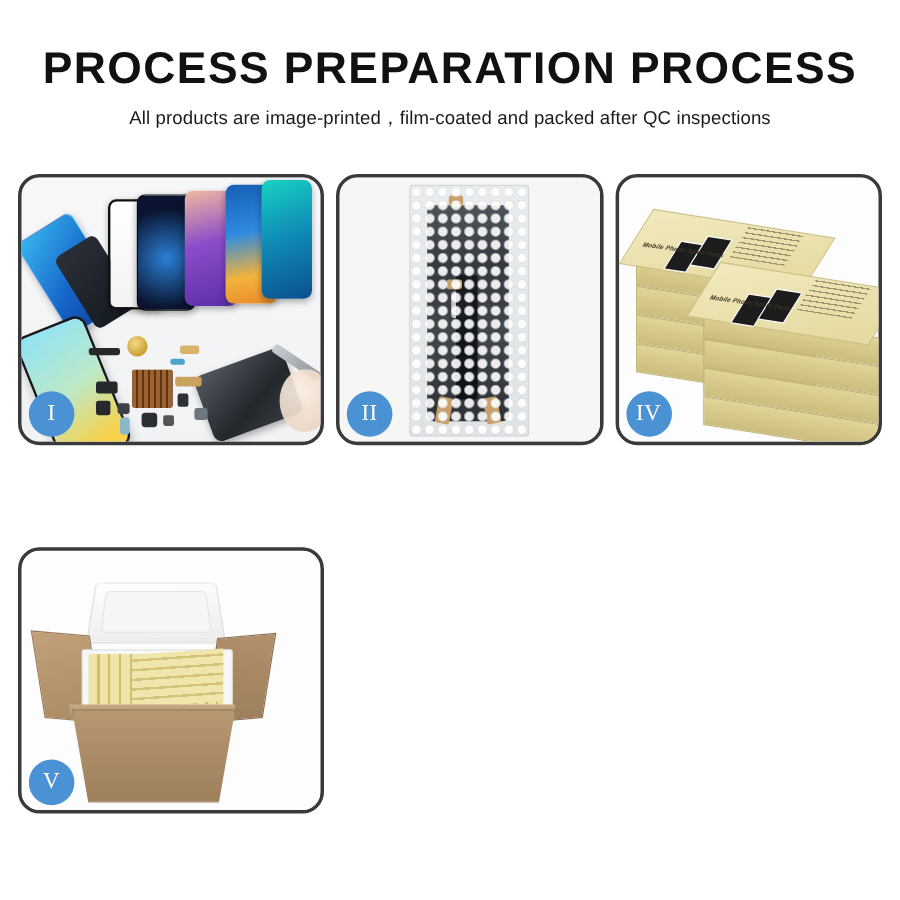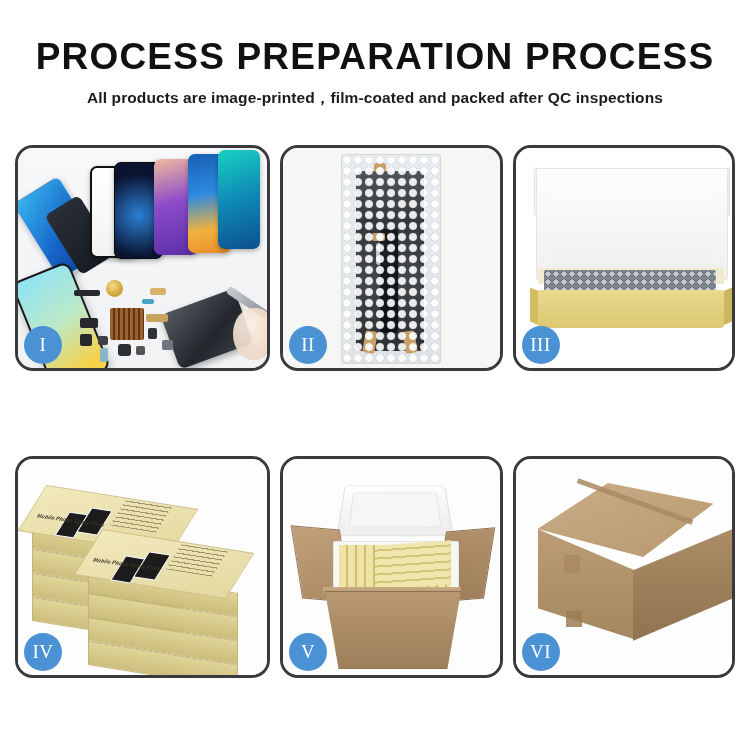--- a/index.html
+++ b/index.html
@@ -19,21 +19,21 @@
     font-weight:700;
     letter-spacing:1.2px;
     color:#111111;
     line-height:1.05;
     white-space:nowrap;
   }
   .subtitle{
     margin-top:11px;
     font-family:"Liberation Sans", sans-serif;
     font-size:15.5px;
-    font-weight:700;
+    font-weight:400;
     color:#1b1b1b;
     letter-spacing:.1px;
     white-space:nowrap;
   }
 
   
   .grid{
     position:absolute;
     left:15px; top:145px;
     width:720px; height:533px;
@@ -310,35 +310,20 @@
           <div class="tab t1"></div>
           <div class="tab t2"></div>
           <div class="tab t3"></div>
           <div class="tab t4"></div>
           <div class="bubbles"></div>
         </div>
       </div>
       <div class="badge">II</div>
     </div>
 
-    <div class="panel">
-      <div class="stage">
-        <div class="p3bg"></div>
-        <div class="lidflapL"></div>
-        <div class="lidflapR"></div>
-        <div class="lid"></div>
-        <div class="foam"></div>
-        <div class="trayback"></div>
-        <div class="traybubble"></div>
-        <div class="trayL"></div>
-        <div class="trayR"></div>
-        <div class="tray"></div>
-      </div>
-      <div class="badge">III</div>
-    </div>
 
     <div class="panel">
       <div class="stage">
         <div class="p4bg"></div>
         <div class="stack">
 
           <div class="bxside" style="left:6px;top:68px;"></div>
           <div class="bxside" style="left:6px;top:92px;"></div>
           <div class="bxside" style="left:6px;top:116px;"></div>
           <div class="bxside" style="left:6px;top:140px;"></div>
@@ -371,27 +356,15 @@
         <div class="flapR"></div>
         <div class="foamwall"></div>
         <div class="ybars"></div>
         <div class="ybars2"></div>
         <div class="cartonRim"></div>
         <div class="cartonF"></div>
       </div>
       <div class="badge">V</div>
     </div>
 
-    <div class="panel">
-      <div class="stage">
-        <div class="p6bg"></div>
-        <div class="cTop"></div>
-        <div class="cLeft"></div>
-        <div class="cRight"></div>
-        <div class="seam"></div>
-        <div class="tape1"></div>
-        <div class="tape2"></div>
-      </div>
-      <div class="badge">VI</div>
-    </div>
 
   </div>
 </div>
 
 </body></html>

